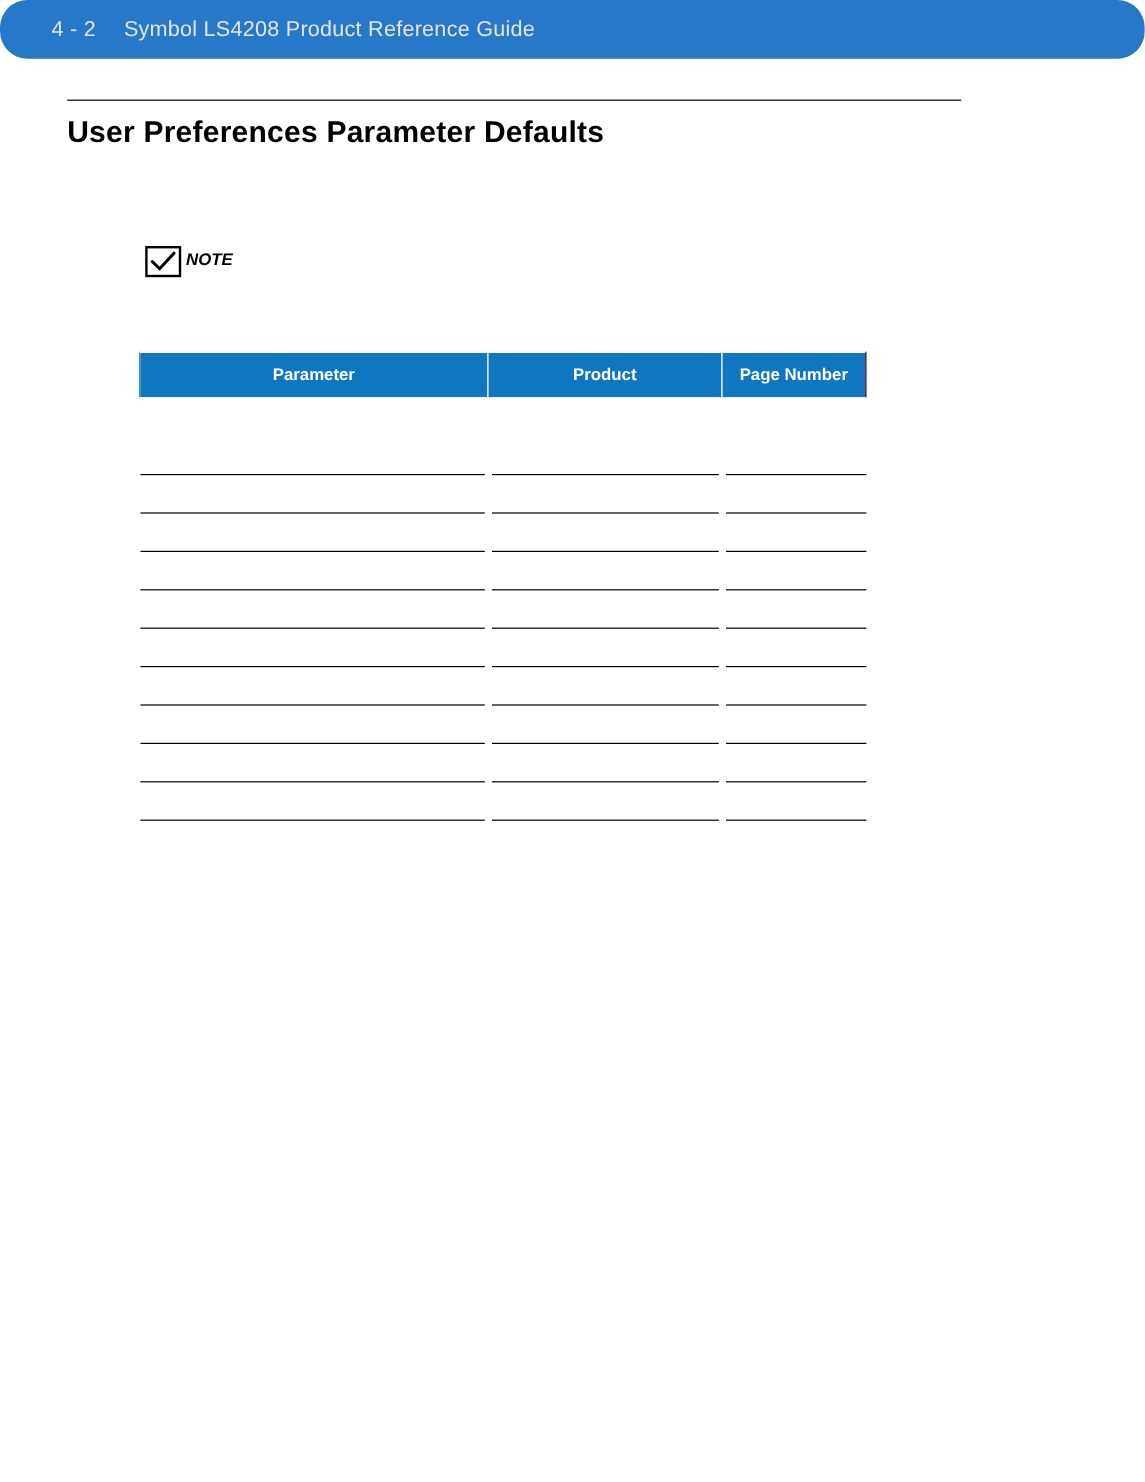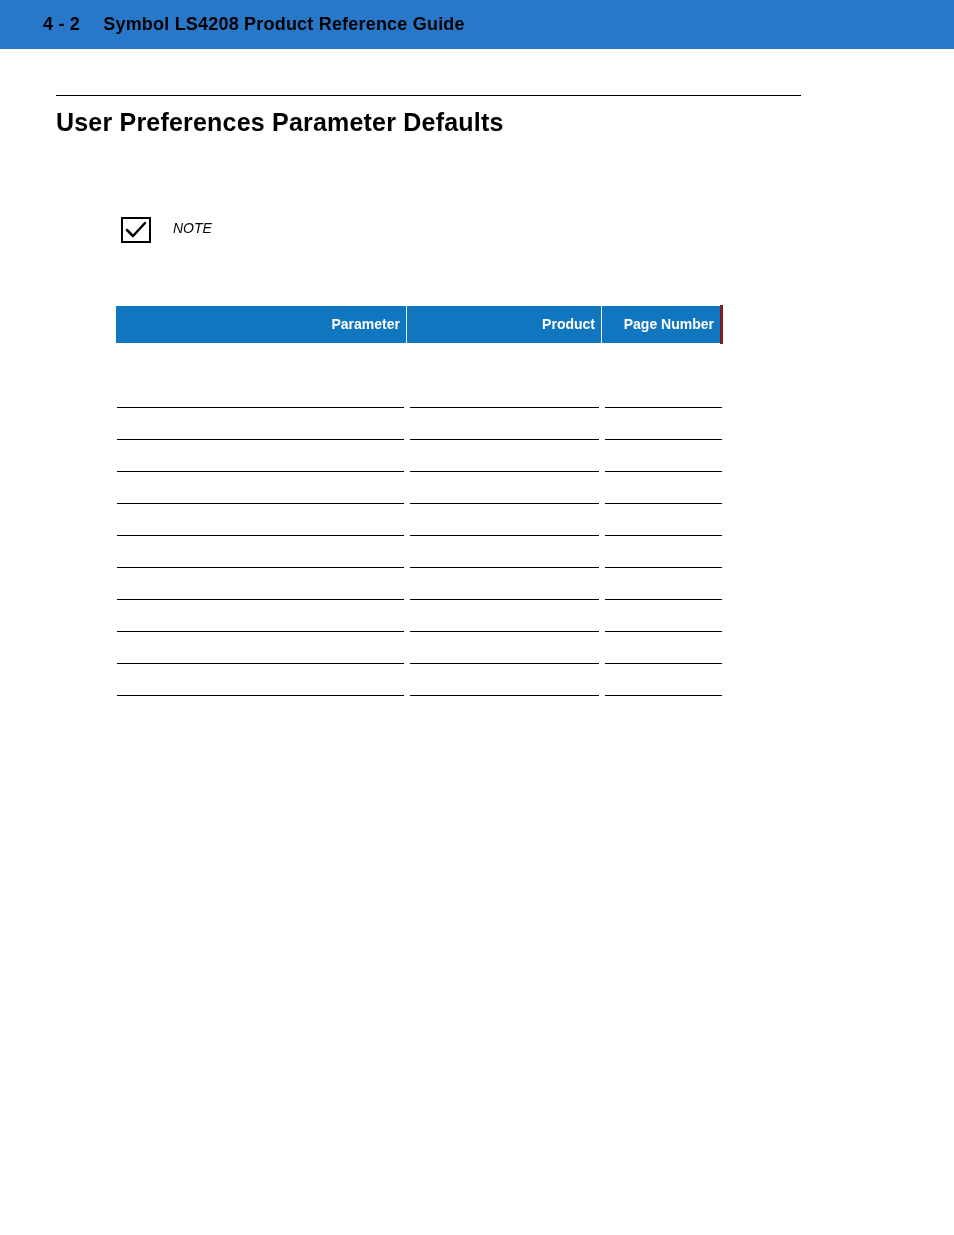--- a/index.html
+++ b/index.html
@@ -6,32 +6,33 @@
     body {
       width: 954px;
       height: 1235px;
       background: #fff;
       font-family: Arial, Helvetica, sans-serif;
       color: #000;
       position: relative;
     }
     .header-bar {
       background: #2878ca;
-      color: #000000;
+      color: #e5e5e5;
       padding: 14px 0 14px 43px;
       font-size: 18px;
-      font-weight: 700;
+      font-weight: 400;
       letter-spacing: 0.2px;
+      border-radius: 23px;
     }
     .header-bar .pagenum {
       display: inline-block;
       margin-right: 18px;
     }
     .content {
-      padding: 12px 56px;
+      padding: 0 56px;
     }
     .section-rule {
       border: none;
       border-top: 1.5px solid #000;
       margin-top: 34px;
       width: 745px;
       margin-bottom: 12px;
     }
     .section-title {
       font-size: 25px;
@@ -50,24 +51,24 @@
       width: 30px;
       height: 26px;
       border: 2px solid #000;
       display: flex;
       align-items: center;
       justify-content: center;
       flex: 0 0 auto;
     }
     .check-box svg { display: block; }
     .note-label {
-      font-weight: 400;
+      font-weight: 700;
       font-style: italic;
       font-size: 14px;
-      margin-left: 22px;
+      margin-left: 4px;
       margin-top: 3px;
     }
     .table-caption {
       font-weight: 700;
       font-size: 14px;
       margin-left: 60px;
       margin-bottom: 8px;
     }
     .param-table {
       margin-left: 60px;
@@ -76,27 +77,27 @@
       table-layout: fixed;
     }
     .param-table col.c1 { width: 290px; }
     .param-table col.c2 { width: 195px; }
     .param-table col.c3 { width: 120px; }
     .param-table thead th {
       background: #1176c0;
       color: #fff;
       font-weight: 700;
       font-size: 14px;
-      text-align: right;
+      text-align: center;
       padding: 10px 6px;
       border: 1px solid #fff;
       line-height: 1.2;
     }
     .param-table thead th:first-child { border-left: 1px solid #1176c0; }
-    .param-table thead th:last-child  { border-right: 3px solid #7f1d1d; }
+    .param-table thead th:last-child  { border-right: 1px solid #7f1d1d; }
     .param-table tbody td {
       height: 32px;
       border-bottom: 1px solid #000;
       padding: 0 6px;
       font-size: 13px;
     }
     .param-table tbody td + td {
       border-left: 6px solid transparent;
     }
     .param-table tbody tr.spacer td {

